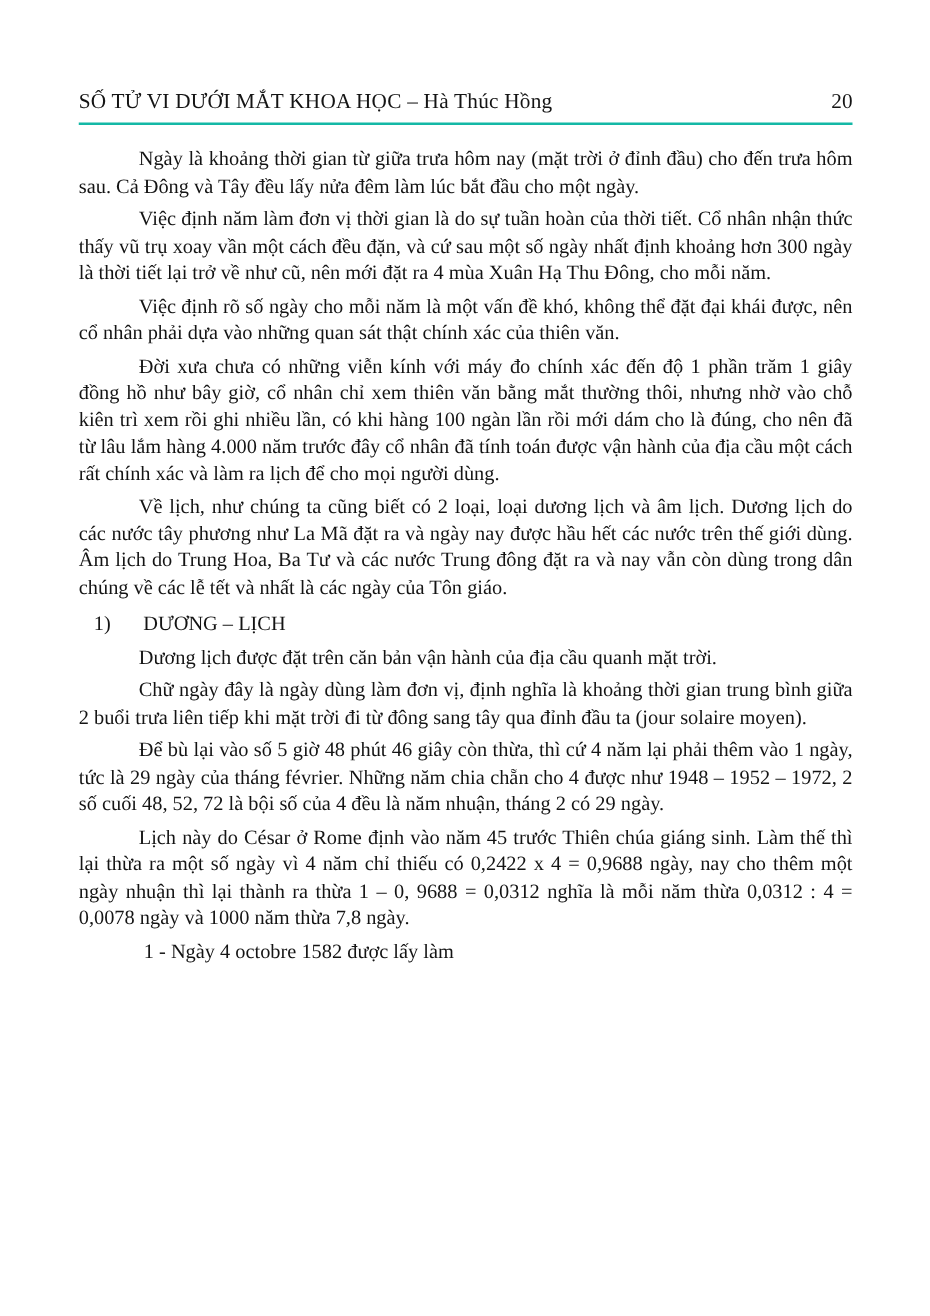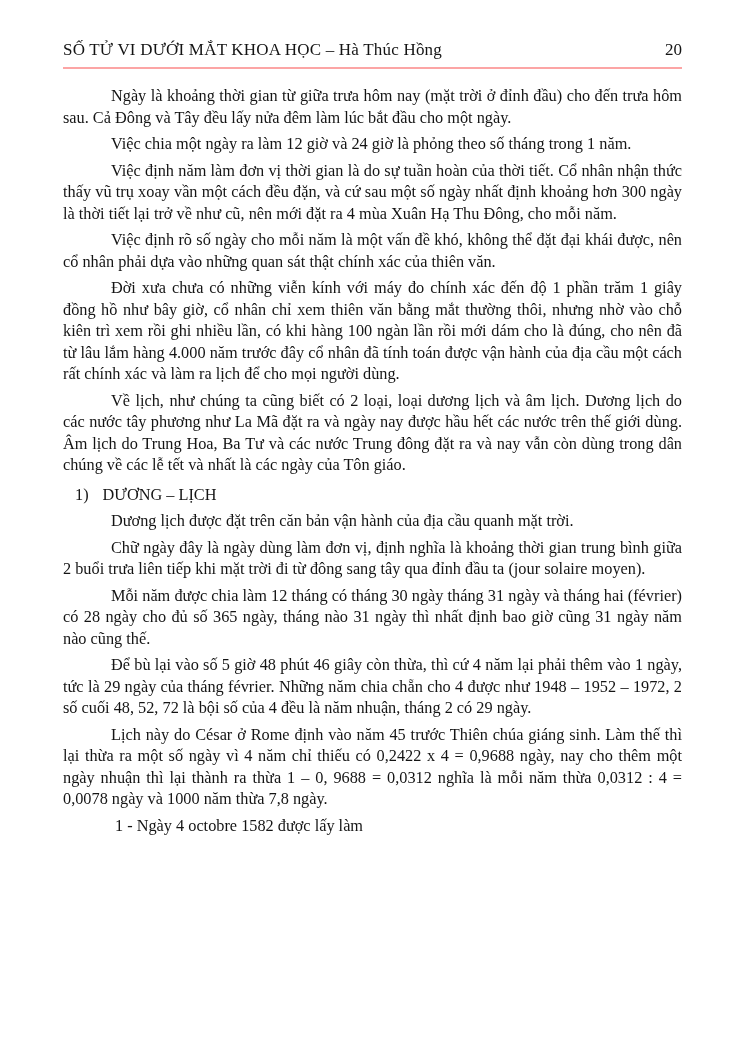--- a/index.html
+++ b/index.html
@@ -18,23 +18,24 @@
     box-sizing: border-box;
     width: 744px;
     height: 1053px;
     padding: 40px 62px 0 63px;
     background: #ffffff;
   }
   .page-header {
     display: flex;
     justify-content: space-between;
     align-items: baseline;
-    border-bottom: 2px solid #fca5a5;
+    border-bottom: 2px solid #14b8a6;
     padding-bottom: 7px;
     margin-bottom: 16px;
+    margin-top: 31px;
   }
   .running-title {
     font-size: 17px;
     letter-spacing: 0.2px;
     white-space: nowrap;
   }
   .page-number {
     font-size: 17px;
   }
   .page-body {
@@ -46,21 +47,21 @@
     text-align: justify;
     text-indent: 48px;
   }
   .section-heading {
     margin: 8px 0 5px 12px;
     font-size: 16.3px;
     font-weight: normal;
     line-height: 21.5px;
   }
   .section-heading .section-title {
-    margin-left: 14px;
+    margin-left: 26px;
   }
   .list-line {
     margin: 0 0 5px 0;
     text-align: left;
     text-indent: 0;
   }
   .list-line.level-1 { margin-left: 52px; }
   .list-line.level-2 { margin-left: 97px; }
 </style>
 </head>
@@ -69,33 +70,31 @@
 <div class="page">
 
   <header class="page-header">
     <span class="running-title">SỐ TỬ VI DƯỚI MẮT KHOA HỌC – Hà Thúc Hồng</span>
     <span class="page-number">20</span>
   </header>
 
   <main class="page-body">
 
     <p class="para">Ngày là khoảng thời gian từ giữa trưa hôm nay (mặt trời ở đỉnh đầu) cho đến trưa hôm sau. Cả Đông và Tây đều lấy nửa đêm làm lúc bắt đầu cho một ngày.</p>
-    <p class="para">Việc chia một ngày ra làm 12 giờ và 24 giờ là phỏng theo số tháng trong 1 năm.</p>
     <p class="para">Việc định năm làm đơn vị thời gian là do sự tuần hoàn của thời tiết. Cổ nhân nhận thức thấy vũ trụ xoay vần một cách đều đặn, và cứ sau một số ngày nhất định khoảng hơn 300 ngày là thời tiết lại trở về như cũ, nên mới đặt ra 4 mùa Xuân Hạ Thu Đông, cho mỗi năm.</p>
     <p class="para">Việc định rõ số ngày cho mỗi năm là một vấn đề khó, không thể đặt đại khái được, nên cổ nhân phải dựa vào những quan sát thật chính xác của thiên văn.</p>
     <p class="para">Đời xưa chưa có những viễn kính với máy đo chính xác đến độ 1 phần trăm 1 giây đồng hồ như bây giờ, cổ nhân chỉ xem thiên văn bằng mắt thường thôi, nhưng nhờ vào chỗ kiên trì xem rồi ghi nhiều lần, có khi hàng 100 ngàn lần rồi mới dám cho là đúng, cho nên đã từ lâu lắm hàng 4.000 năm trước đây cổ nhân đã tính toán được vận hành của địa cầu một cách rất chính xác và làm ra lịch để cho mọi người dùng.</p>
     <p class="para">Về lịch, như chúng ta cũng biết có 2 loại, loại dương lịch và âm lịch. Dương lịch do các nước tây phương như La Mã đặt ra và ngày nay được hầu hết các nước trên thế giới dùng. Âm lịch do Trung Hoa, Ba Tư và các nước Trung đông đặt ra và nay vẫn còn dùng trong dân chúng về các lễ tết và nhất là các ngày của Tôn giáo.</p>
 
     <h2 class="section-heading">
       <span class="section-number">1)</span><span class="section-title">DƯƠNG – LỊCH</span>
     </h2>
 
     <p class="para">Dương lịch được đặt trên căn bản vận hành của địa cầu quanh mặt trời.</p>
     <p class="para">Chữ ngày đây là ngày dùng làm đơn vị, định nghĩa là khoảng thời gian trung bình giữa 2 buổi trưa liên tiếp khi mặt trời đi từ đông sang tây qua đỉnh đầu ta (jour solaire moyen).</p>
-    <p class="para">Mỗi năm được chia làm 12 tháng có tháng 30 ngày tháng 31 ngày và tháng hai (février) có 28 ngày cho đủ số 365 ngày, tháng nào 31 ngày thì nhất định bao giờ cũng 31 ngày năm nào cũng thế.</p>
     <p class="para">Để bù lại vào số 5 giờ 48 phút 46 giây còn thừa, thì cứ 4 năm lại phải thêm vào 1 ngày, tức là 29 ngày của tháng février. Những năm chia chẵn cho 4 được như 1948 – 1952 – 1972, 2 số cuối 48, 52, 72 là bội số của 4 đều là năm nhuận, tháng 2 có 29 ngày.</p>
     <p class="para">Lịch này do César ở Rome định vào năm 45 trước Thiên chúa giáng sinh. Làm thế thì lại thừa ra một số ngày vì 4 năm chỉ thiếu có 0,2422 x 4 = 0,9688 ngày, nay cho thêm một ngày nhuận thì lại thành ra thừa 1 – 0, 9688 = 0,0312 nghĩa là mỗi năm thừa 0,0312 : 4 = 0,0078 ngày và 1000 năm thừa 7,8 ngày.</p>
 
     <p class="list-line level-1">1 -  Ngày 4 octobre 1582 được lấy làm</p>
 
   </main>
 
 </div>
 
 </body></html>

